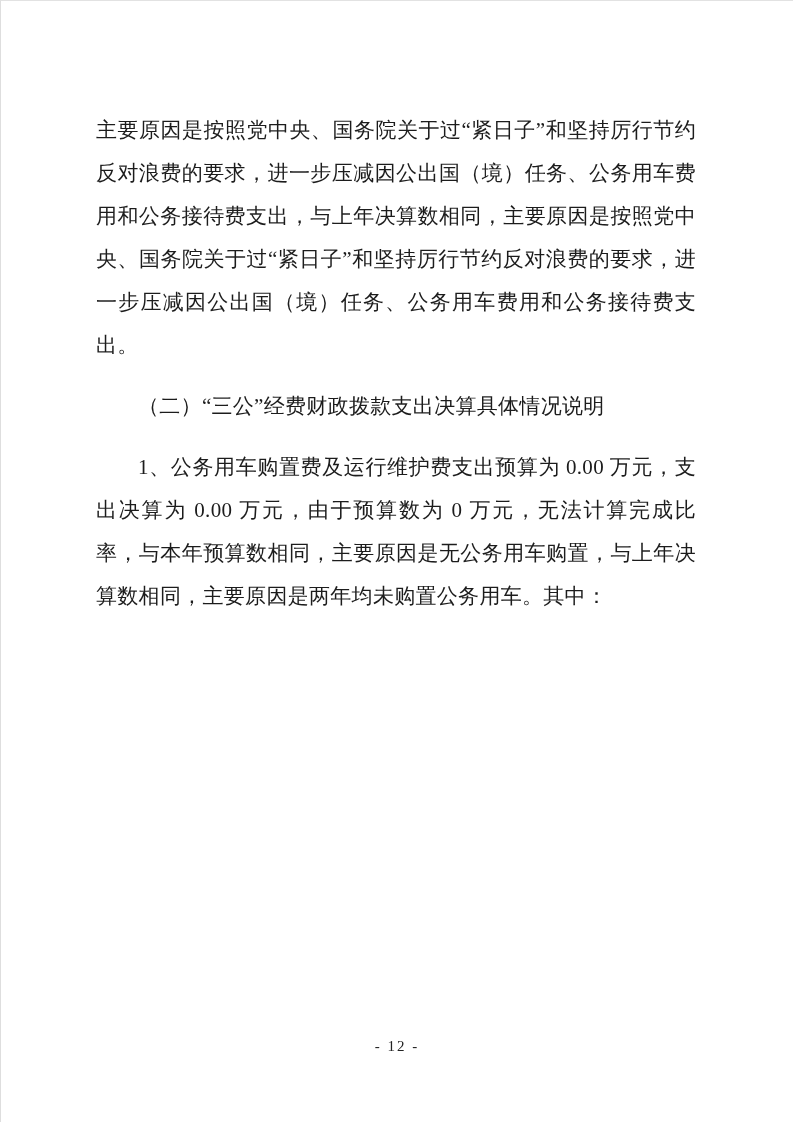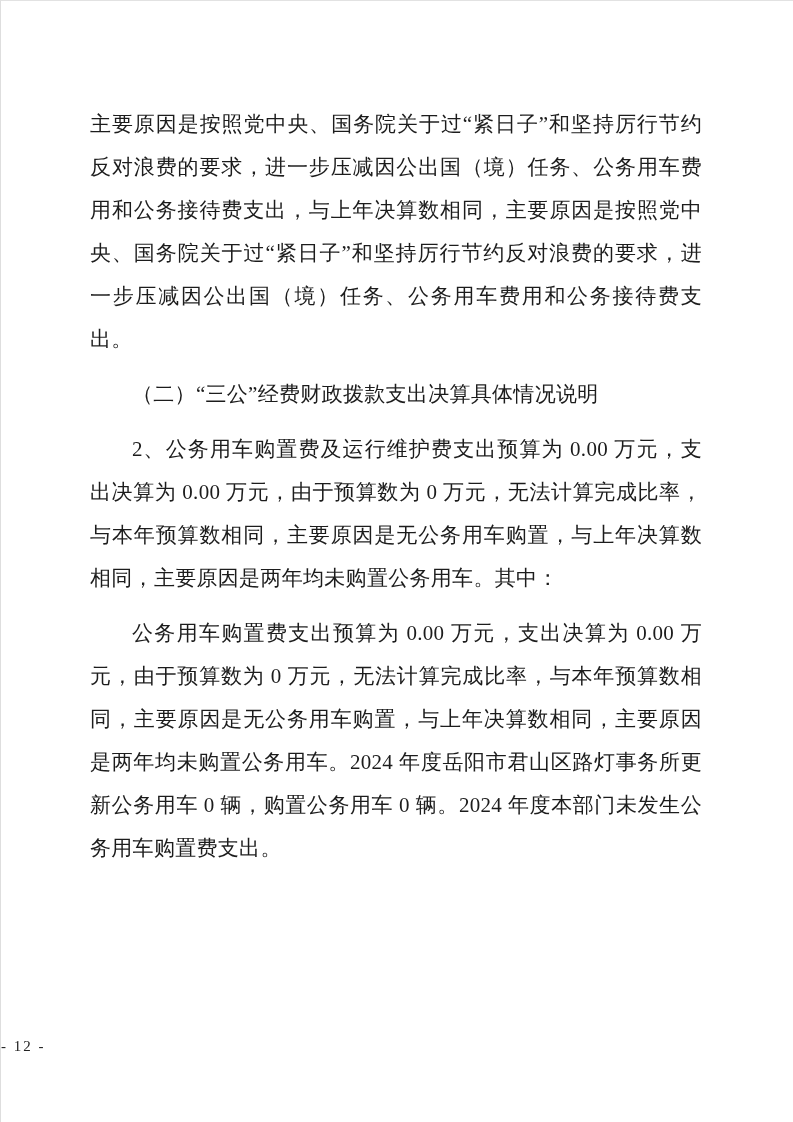--- a/index.html
+++ b/index.html
@@ -19,53 +19,52 @@
     font-family: "Liberation Serif", "DejaVu Serif", serif;
     color: #1c1c1c;
   }
   .content {
     position: absolute;
     left: 77px;
     top: 90px;
     width: 636px;
   }
   p.para {
-    margin: 12px;
+    margin: 18px;
     padding: 0;
     font-size: 21px;
     line-height: 43px;
     text-align: justify;
     text-justify: inter-character;
     text-indent: 2em;
     letter-spacing: 0.3px;
   }
   p.para.continuation {
     text-indent: 0;
   }
   p.para.heading {
     font-weight: 400;
     text-align: left;
   }
   .page-number {
     position: absolute;
     left: 0;
     right: 0;
     top: 1035px;
-    text-align: left;
+    text-align: center;
     font-size: 15px;
     line-height: 20px;
     letter-spacing: 2px;
     color: #222222;
     font-family: "Liberation Serif", "DejaVu Serif", serif;
   }
 </style>
 </head>
 <body>
 
 <div class="page">
   <div class="content">
     <p class="para continuation">主要原因是按照党中央、国务院关于过“紧日子”和坚持厉行节约反对浪费的要求，进一步压减因公出国（境）任务、公务用车费用和公务接待费支出，与上年决算数相同，主要原因是按照党中央、国务院关于过“紧日子”和坚持厉行节约反对浪费的要求，进一步压减因公出国（境）任务、公务用车费用和公务接待费支出。</p>
     <p class="para heading">（二）“三公”经费财政拨款支出决算具体情况说明</p>
-    <p class="para">2、公务用车购置费及运行维护费支出预算为 0.00 万元，支出决算为 0.00 万元，由于预算数为 0 万元，无法计算完成比率，与本年预算数相同，主要原因是无公务用车购置，与上年决算数相同，主要原因是两年均未购置公务用车。其中：</p>
-    <p class="para">公务用车购置费支出预算为 0.00 万元，支出决算为 0.00 万元，由于预算数为 0 万元，无法计算完成比率，与本年预算数相同，主要原因是无公务用车购置，与上年决算数相同，主要原因是两年均未购置公务用车。2024 年度岳阳市君山区路灯事务所更新公务用车 0 辆，购置公务用车 0 辆。2024 年度本部门未发生公务用车购置费支出。</p>
+    <p class="para">1、公务用车购置费及运行维护费支出预算为 0.00 万元，支出决算为 0.00 万元，由于预算数为 0 万元，无法计算完成比率，与本年预算数相同，主要原因是无公务用车购置，与上年决算数相同，主要原因是两年均未购置公务用车。其中：</p>
   </div>
   <div class="page-number">- 12 -</div>
 </div>
 
 </body></html>

